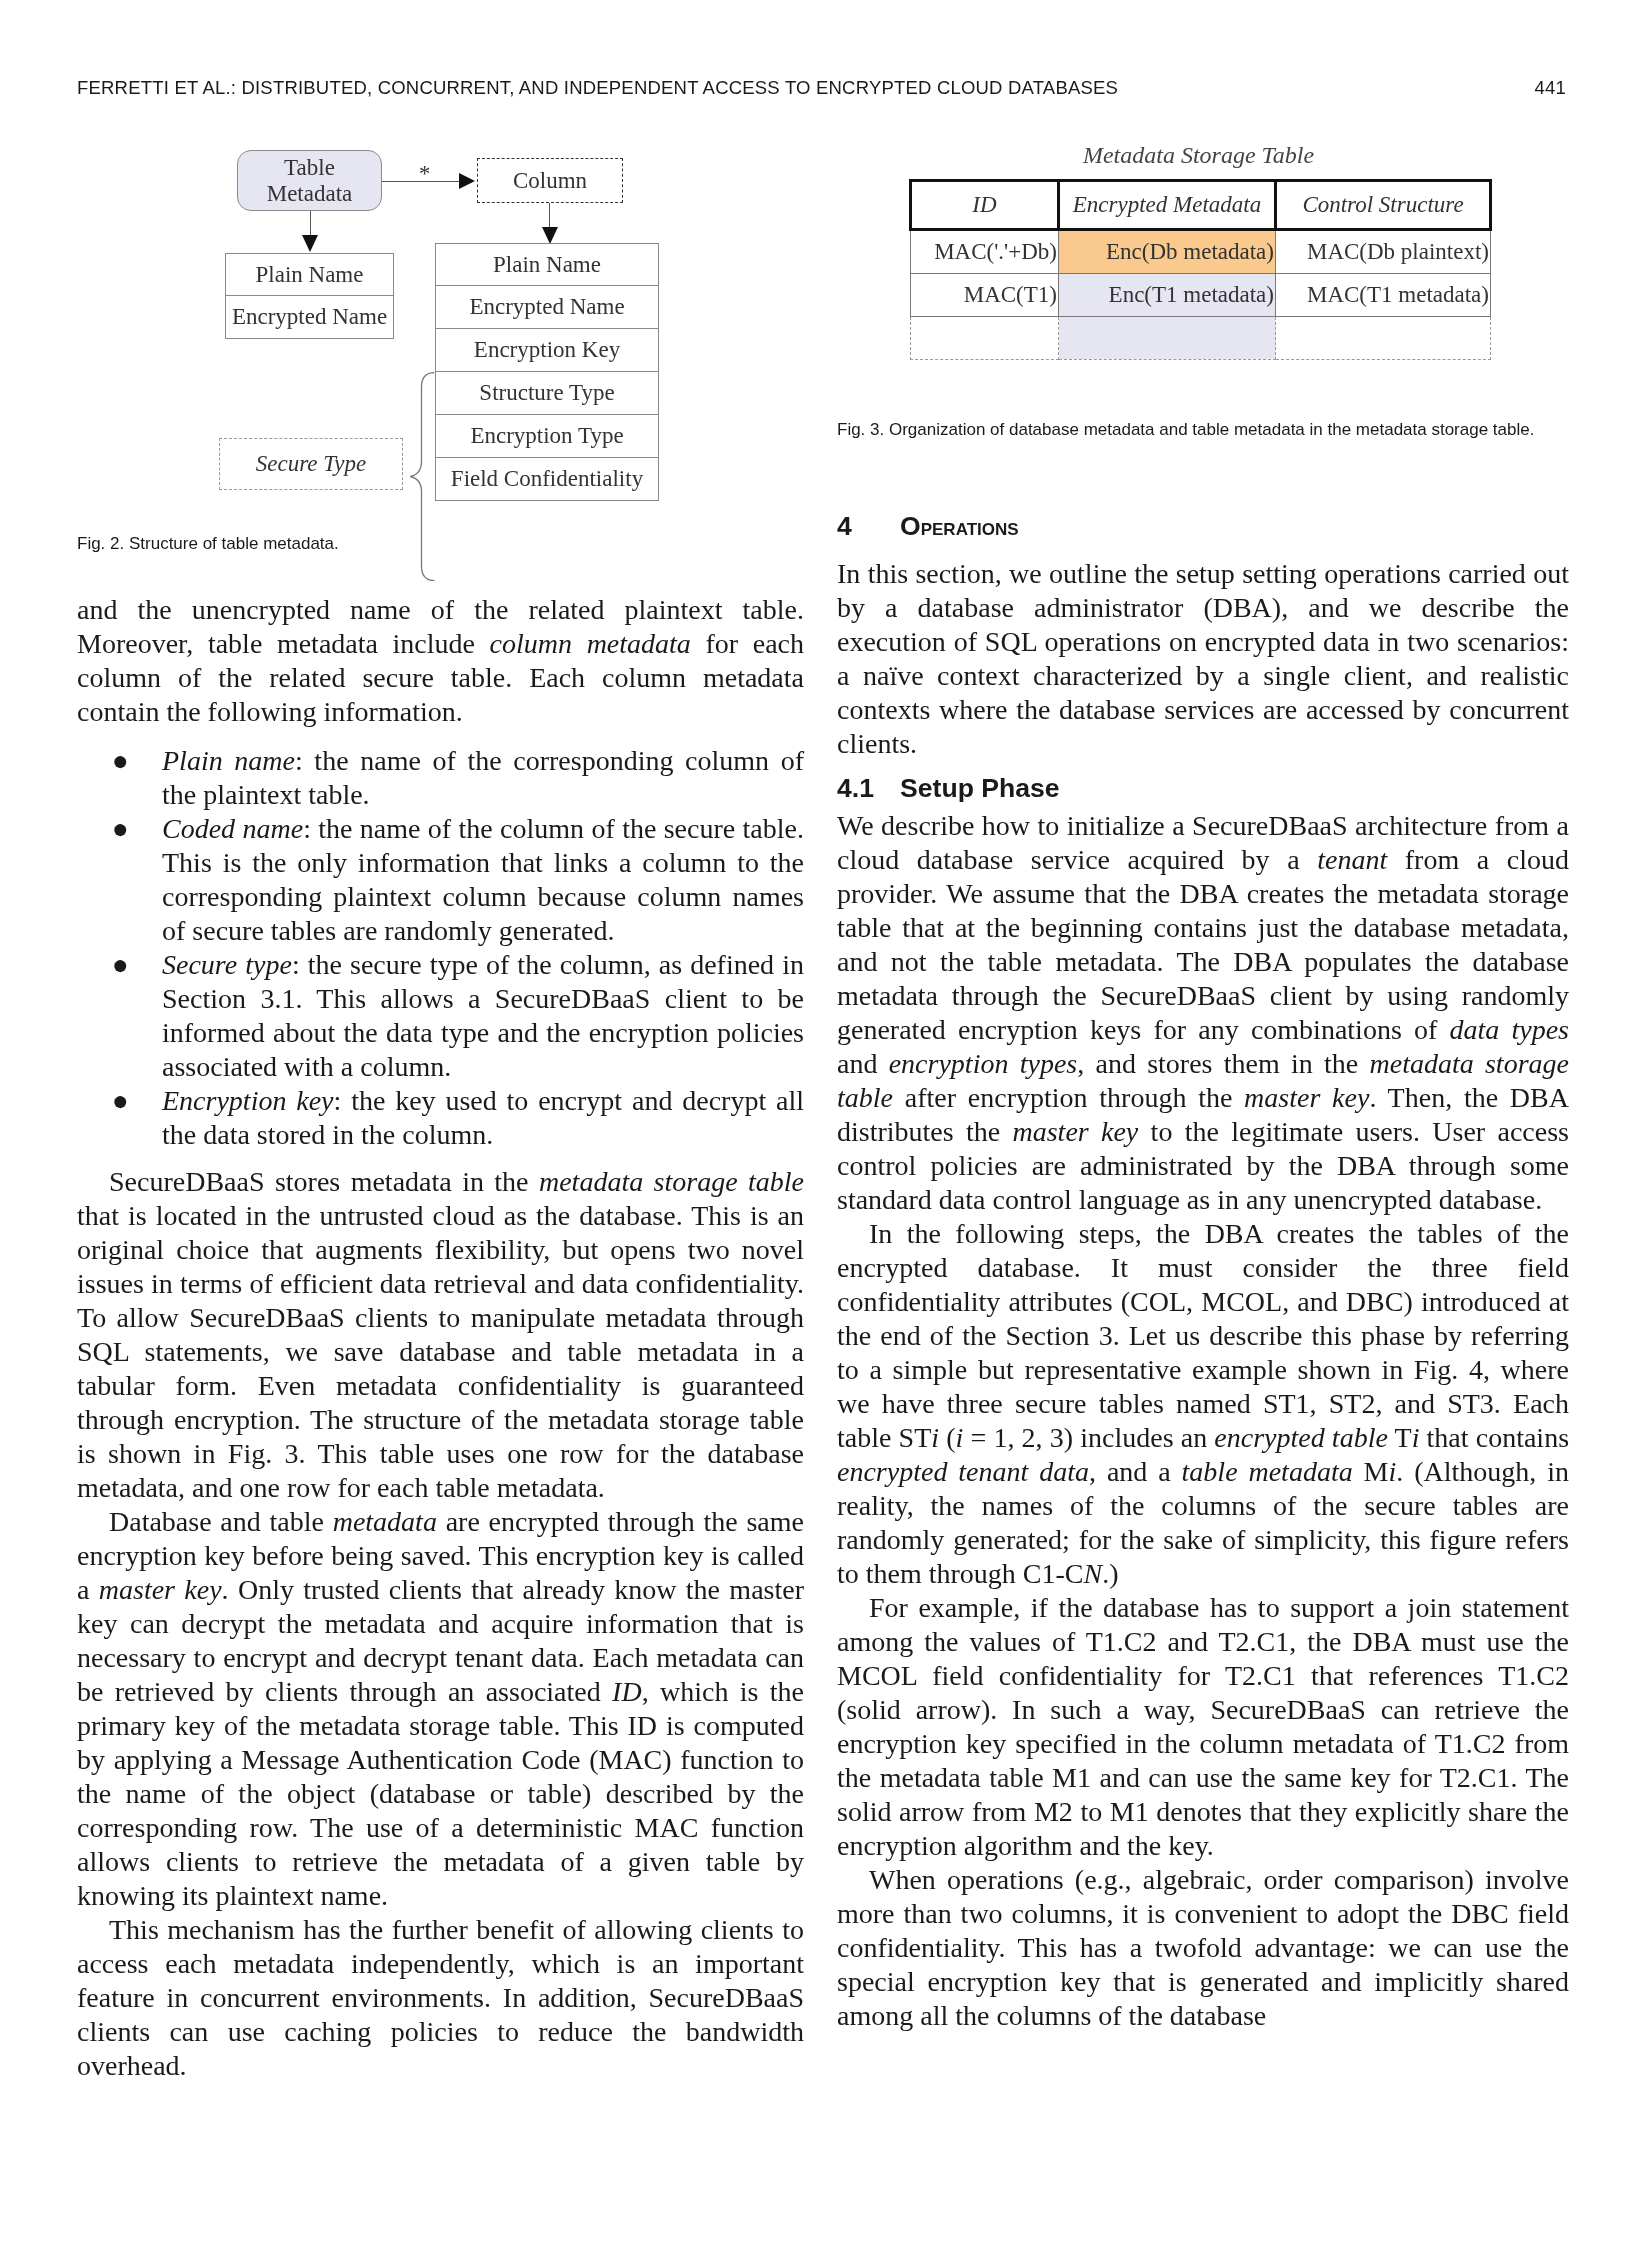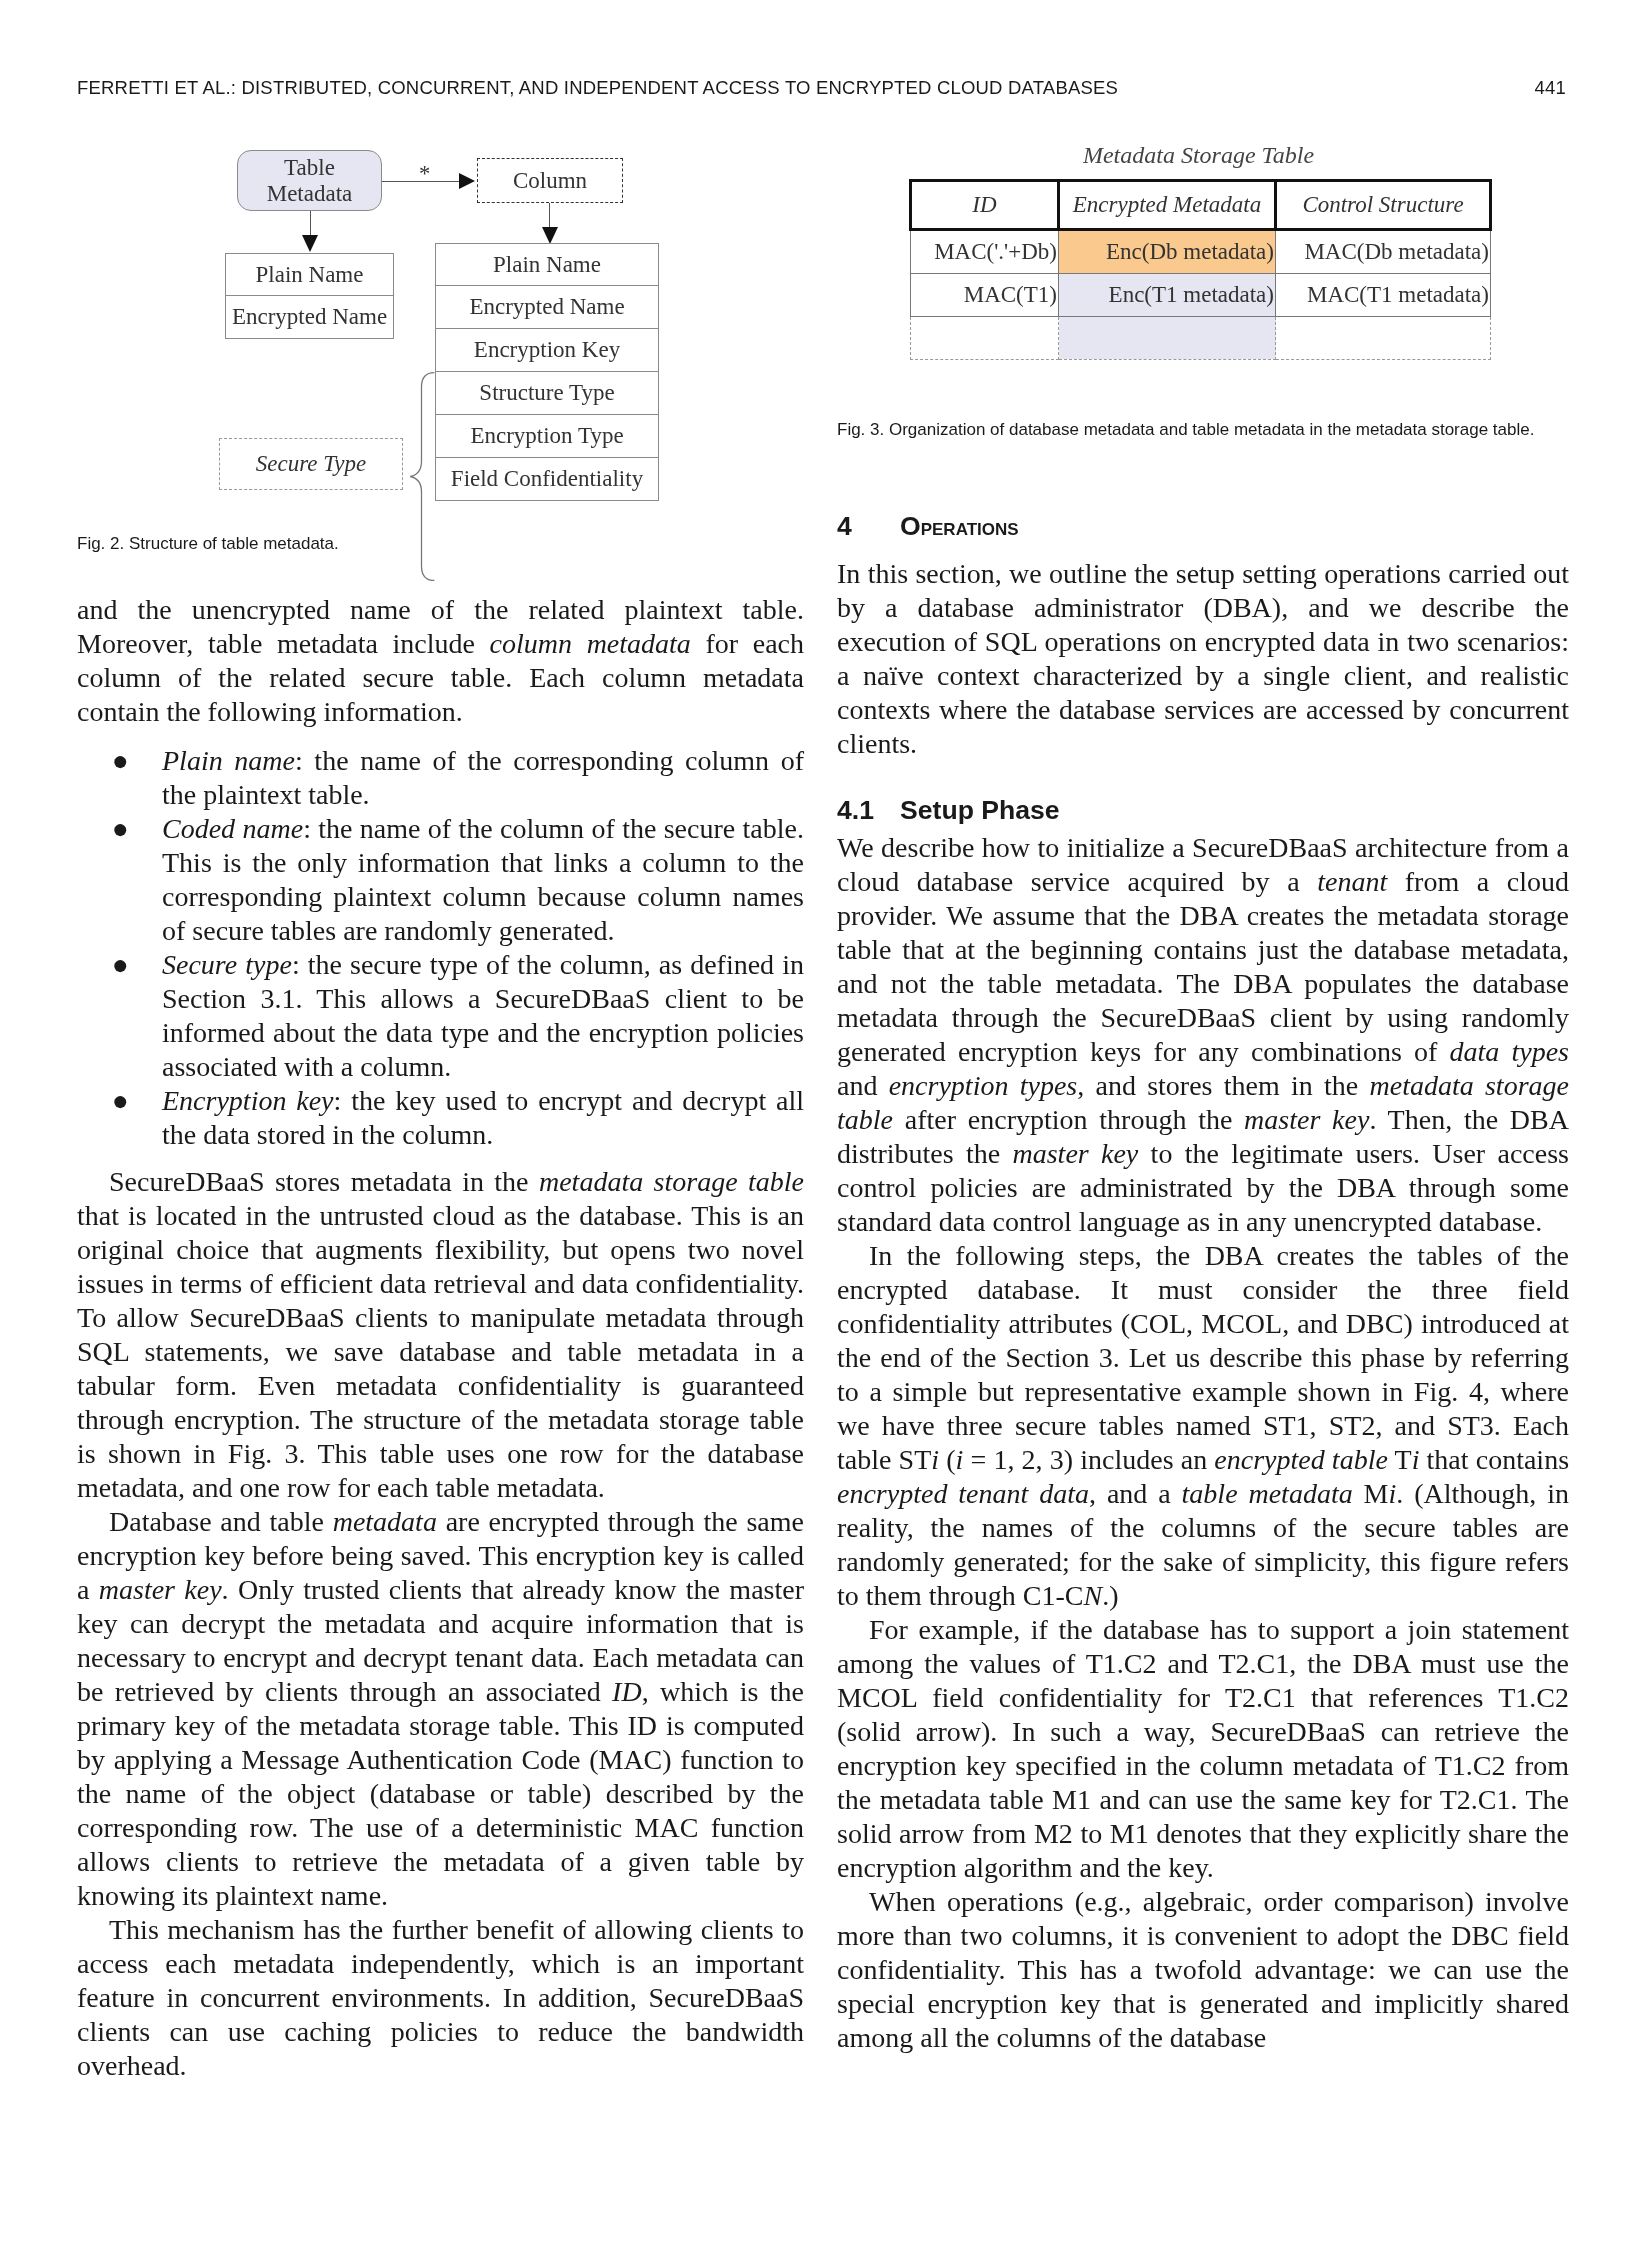--- a/index.html
+++ b/index.html
@@ -100,21 +100,21 @@
       <tr>
         <th style="width:143px;">ID</th>
         <th style="width:212px;">Encrypted Metadata</th>
         <th>Control Structure</th>
       </tr>
     </thead>
     <tbody>
       <tr>
         <td>MAC('.'+Db)</td>
         <td class="orange">Enc(Db metadata)</td>
-        <td>MAC(Db metadata)</td>
+        <td>MAC(Db plaintext)</td>
       </tr>
       <tr>
         <td>MAC(T1)</td>
         <td class="lav">Enc(T1 metadata)</td>
         <td>MAC(T1 metadata)</td>
       </tr>
       <tr class="empty">
         <td></td>
         <td class="lav"></td>
         <td></td>
@@ -133,19 +133,19 @@
     <li><span class="dot">●</span><em>Encryption key</em><span>: the key used to encrypt and decrypt all the data stored in the column.</span></li>
   </ul>
   <p class="ind"><span>SecureDBaaS stores metadata in the </span><em>metadata storage table</em><span> that is located in the untrusted cloud as the database. This is an original choice that augments flexibility, but opens two novel issues in terms of efficient data retrieval and data confidentiality. To allow SecureDBaaS clients to manipulate metadata through SQL statements, we save database and table metadata in a tabular form. Even metadata confidentiality is guaranteed through encryption. The structure of the metadata storage table is shown in Fig. 3. This table uses one row for the database metadata, and one row for each table metadata.</span></p>
   <p class="ind"><span>Database and table </span><em>metadata</em><span> are encrypted through the same encryption key before being saved. This encryption key is called a </span><em>master key</em><span>. Only trusted clients that already know the master key can decrypt the metadata and acquire information that is necessary to encrypt and decrypt tenant data. Each metadata can be retrieved by clients through an associated </span><em>ID</em><span>, which is the primary key of the metadata storage table. This ID is computed by applying a Message Authentication Code (MAC) function to the name of the object (database or table) described by the corresponding row. The use of a deterministic MAC function allows clients to retrieve the metadata of a given table by knowing its plaintext name.</span></p>
   <p class="ind">This mechanism has the further benefit of allowing clients to access each metadata independently, which is an important feature in concurrent environments. In addition, SecureDBaaS clients can use caching policies to reduce the bandwidth overhead.</p>
 </div>
 
 <div class="col right" style="top:510px;">
   <h2 class="sec"><span class="num">4</span><span>O</span><span style="font-size:17px;">PERATIONS</span></h2>
   <p style="margin-top:11.3px;">In this section, we outline the setup setting operations carried out by a database administrator (DBA), and we describe the execution of SQL operations on encrypted data in two scenarios: a naïve context characterized by a single client, and realistic contexts where the database services are accessed by concurrent clients.</p>
-  <h3 class="sub" style="margin-top:33px;"><span class="num">4.1</span><span>Setup Phase</span></h3>
+  <h3 class="sub" style="margin-top:11px;"><span class="num">4.1</span><span>Setup Phase</span></h3>
   <p style="margin-top:4.8px;"><span>We describe how to initialize a SecureDBaaS architecture from a cloud database service acquired by a </span><em>tenant</em><span> from a cloud provider. We assume that the DBA creates the metadata storage table that at the beginning contains just the database metadata, and not the table metadata. The DBA populates the database metadata through the SecureDBaaS client by using randomly generated encryption keys for any combinations of </span><em>data types</em><span> and </span><em>encryption types</em><span>, and stores them in the </span><em>metadata storage table</em><span> after encryption through the </span><em>master key</em><span>. Then, the DBA distributes the </span><em>master key</em><span> to the legitimate users. User access control policies are administrated by the DBA through some standard data control language as in any unencrypted database.</span></p>
   <p class="ind"><span>In the following steps, the DBA creates the tables of the encrypted database. It must consider the three field confidentiality attributes (COL, MCOL, and DBC) introduced at the end of the Section 3. Let us describe this phase by referring to a simple but representative example shown in Fig. 4, where we have three secure tables named ST1, ST2, and ST3. Each table ST</span><em>i</em><span> (</span><em>i</em><span> = 1, 2, 3) includes an </span><em>encrypted table</em><span> T</span><em>i</em><span> that contains </span><em>encrypted tenant data</em><span>, and a </span><em>table metadata</em><span> M</span><em>i</em><span>. (Although, in reality, the names of the columns of the secure tables are randomly generated; for the sake of simplicity, this figure refers to them through C1-C</span><em>N</em><span>.)</span></p>
   <p class="ind">For example, if the database has to support a join statement among the values of T1.C2 and T2.C1, the DBA must use the MCOL field confidentiality for T2.C1 that references T1.C2 (solid arrow). In such a way, SecureDBaaS can retrieve the encryption key specified in the column metadata of T1.C2 from the metadata table M1 and can use the same key for T2.C1. The solid arrow from M2 to M1 denotes that they explicitly share the encryption algorithm and the key.</p>
   <p class="ind">When operations (e.g., algebraic, order comparison) involve more than two columns, it is convenient to adopt the DBC field confidentiality. This has a twofold advantage: we can use the special encryption key that is generated and implicitly shared among all the columns of the database</p>
 </div>
 
 
 </body></html>

